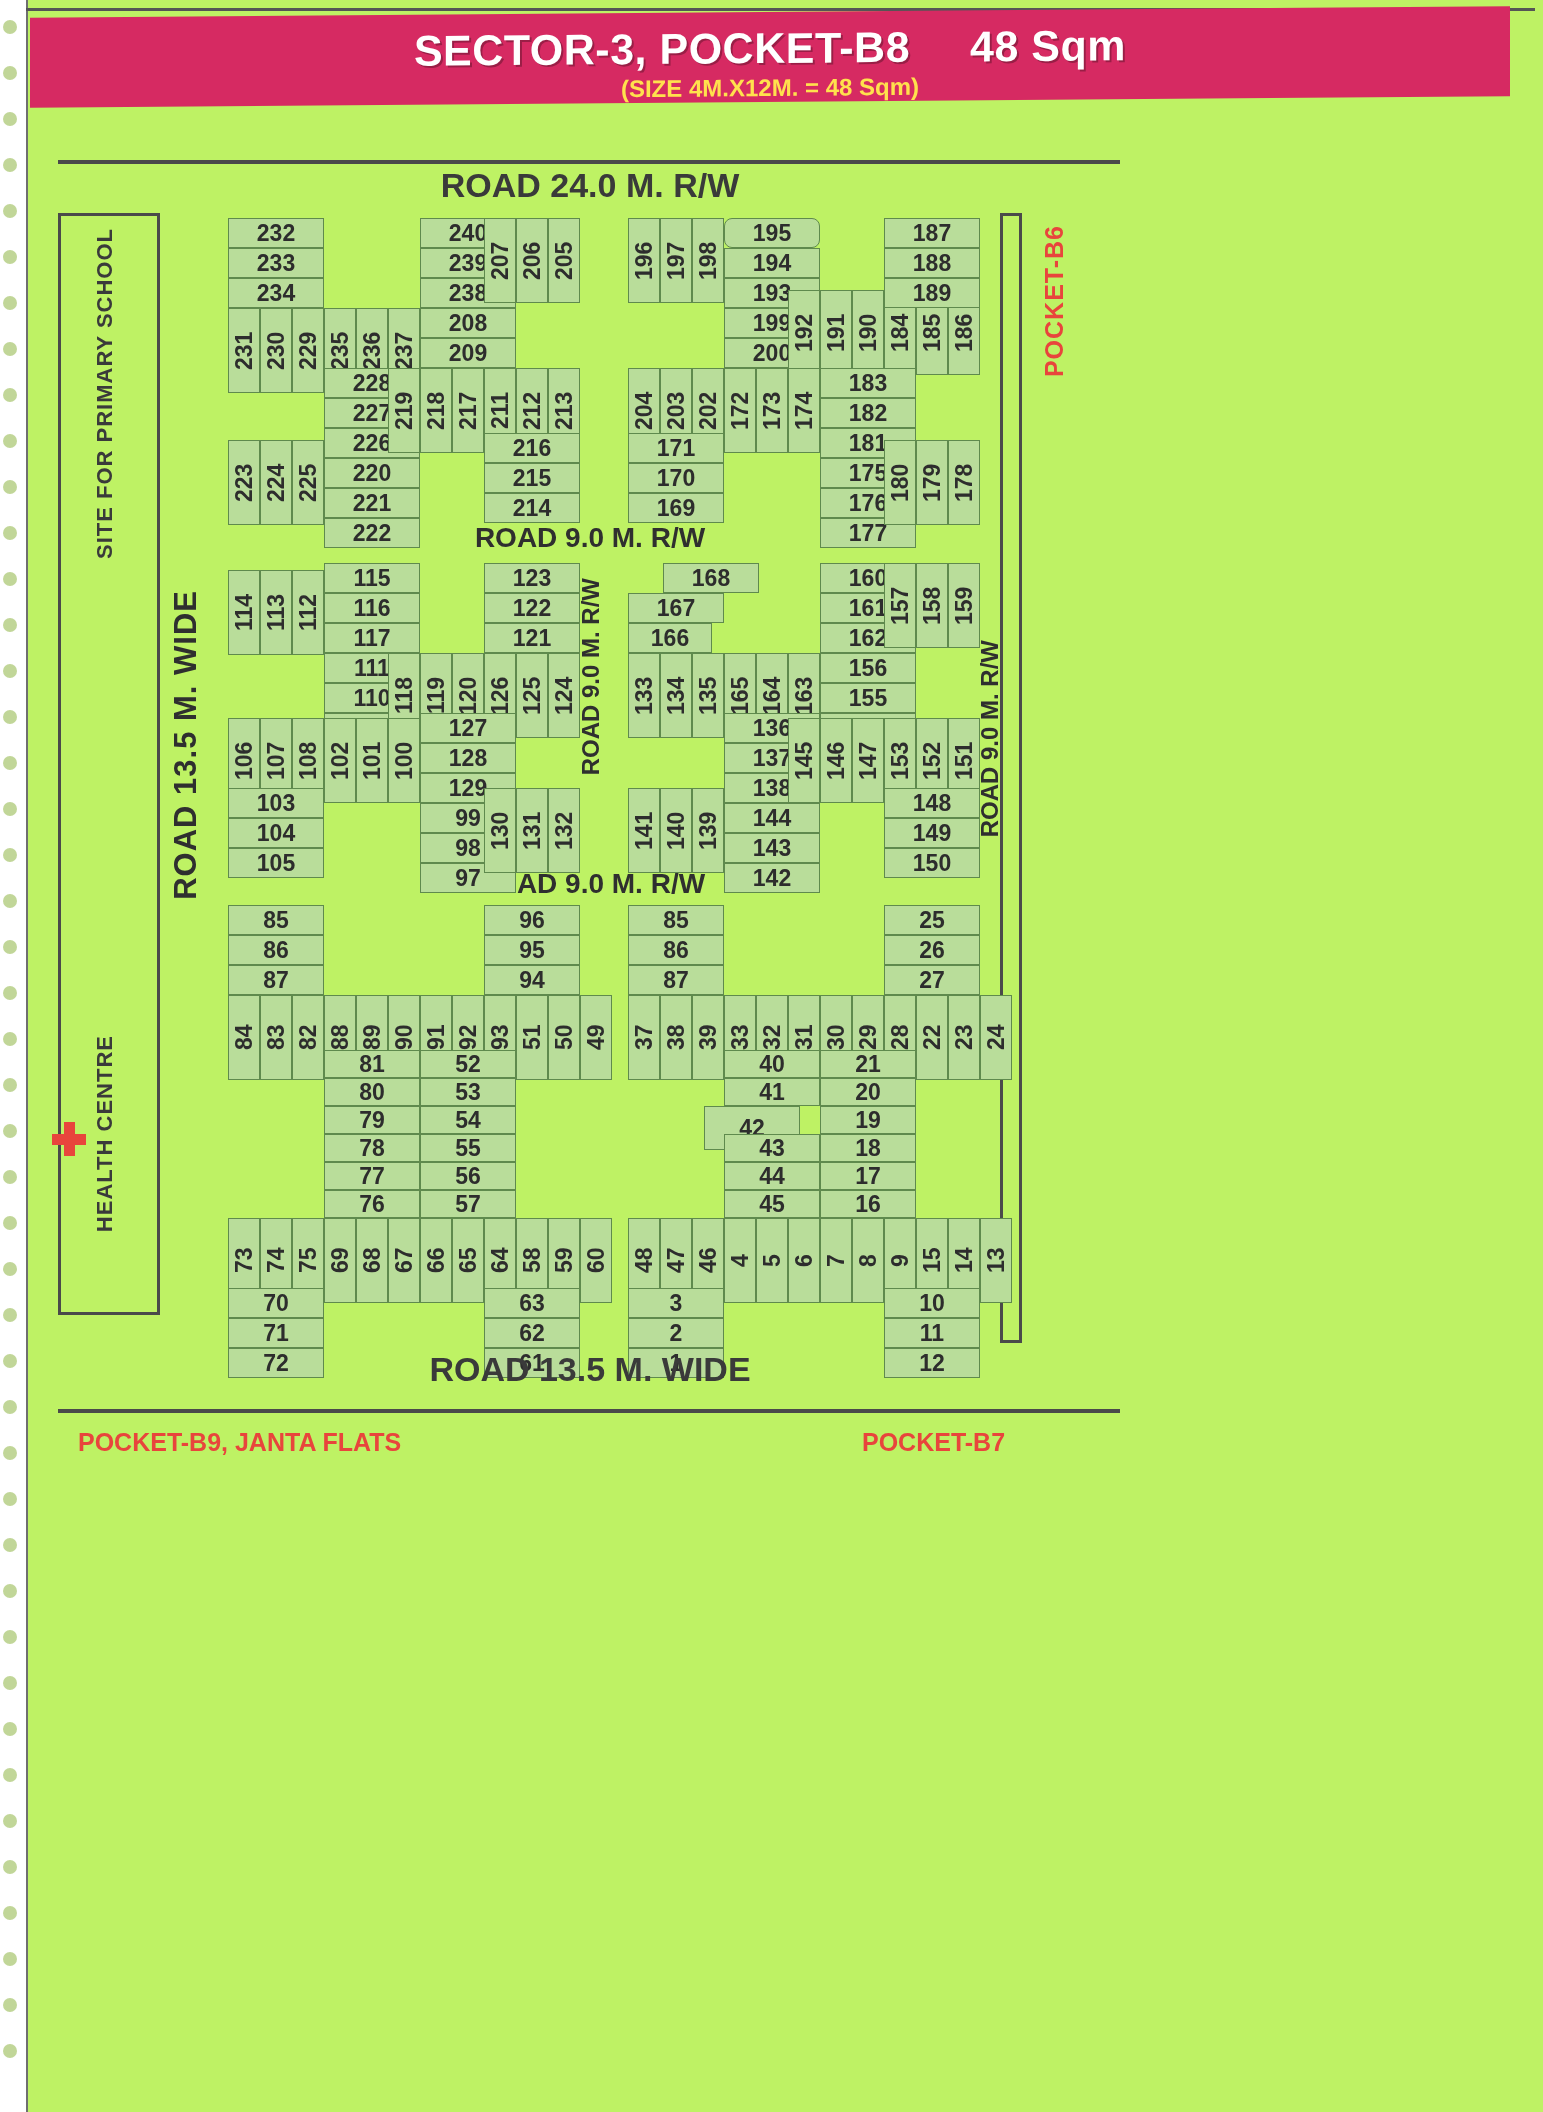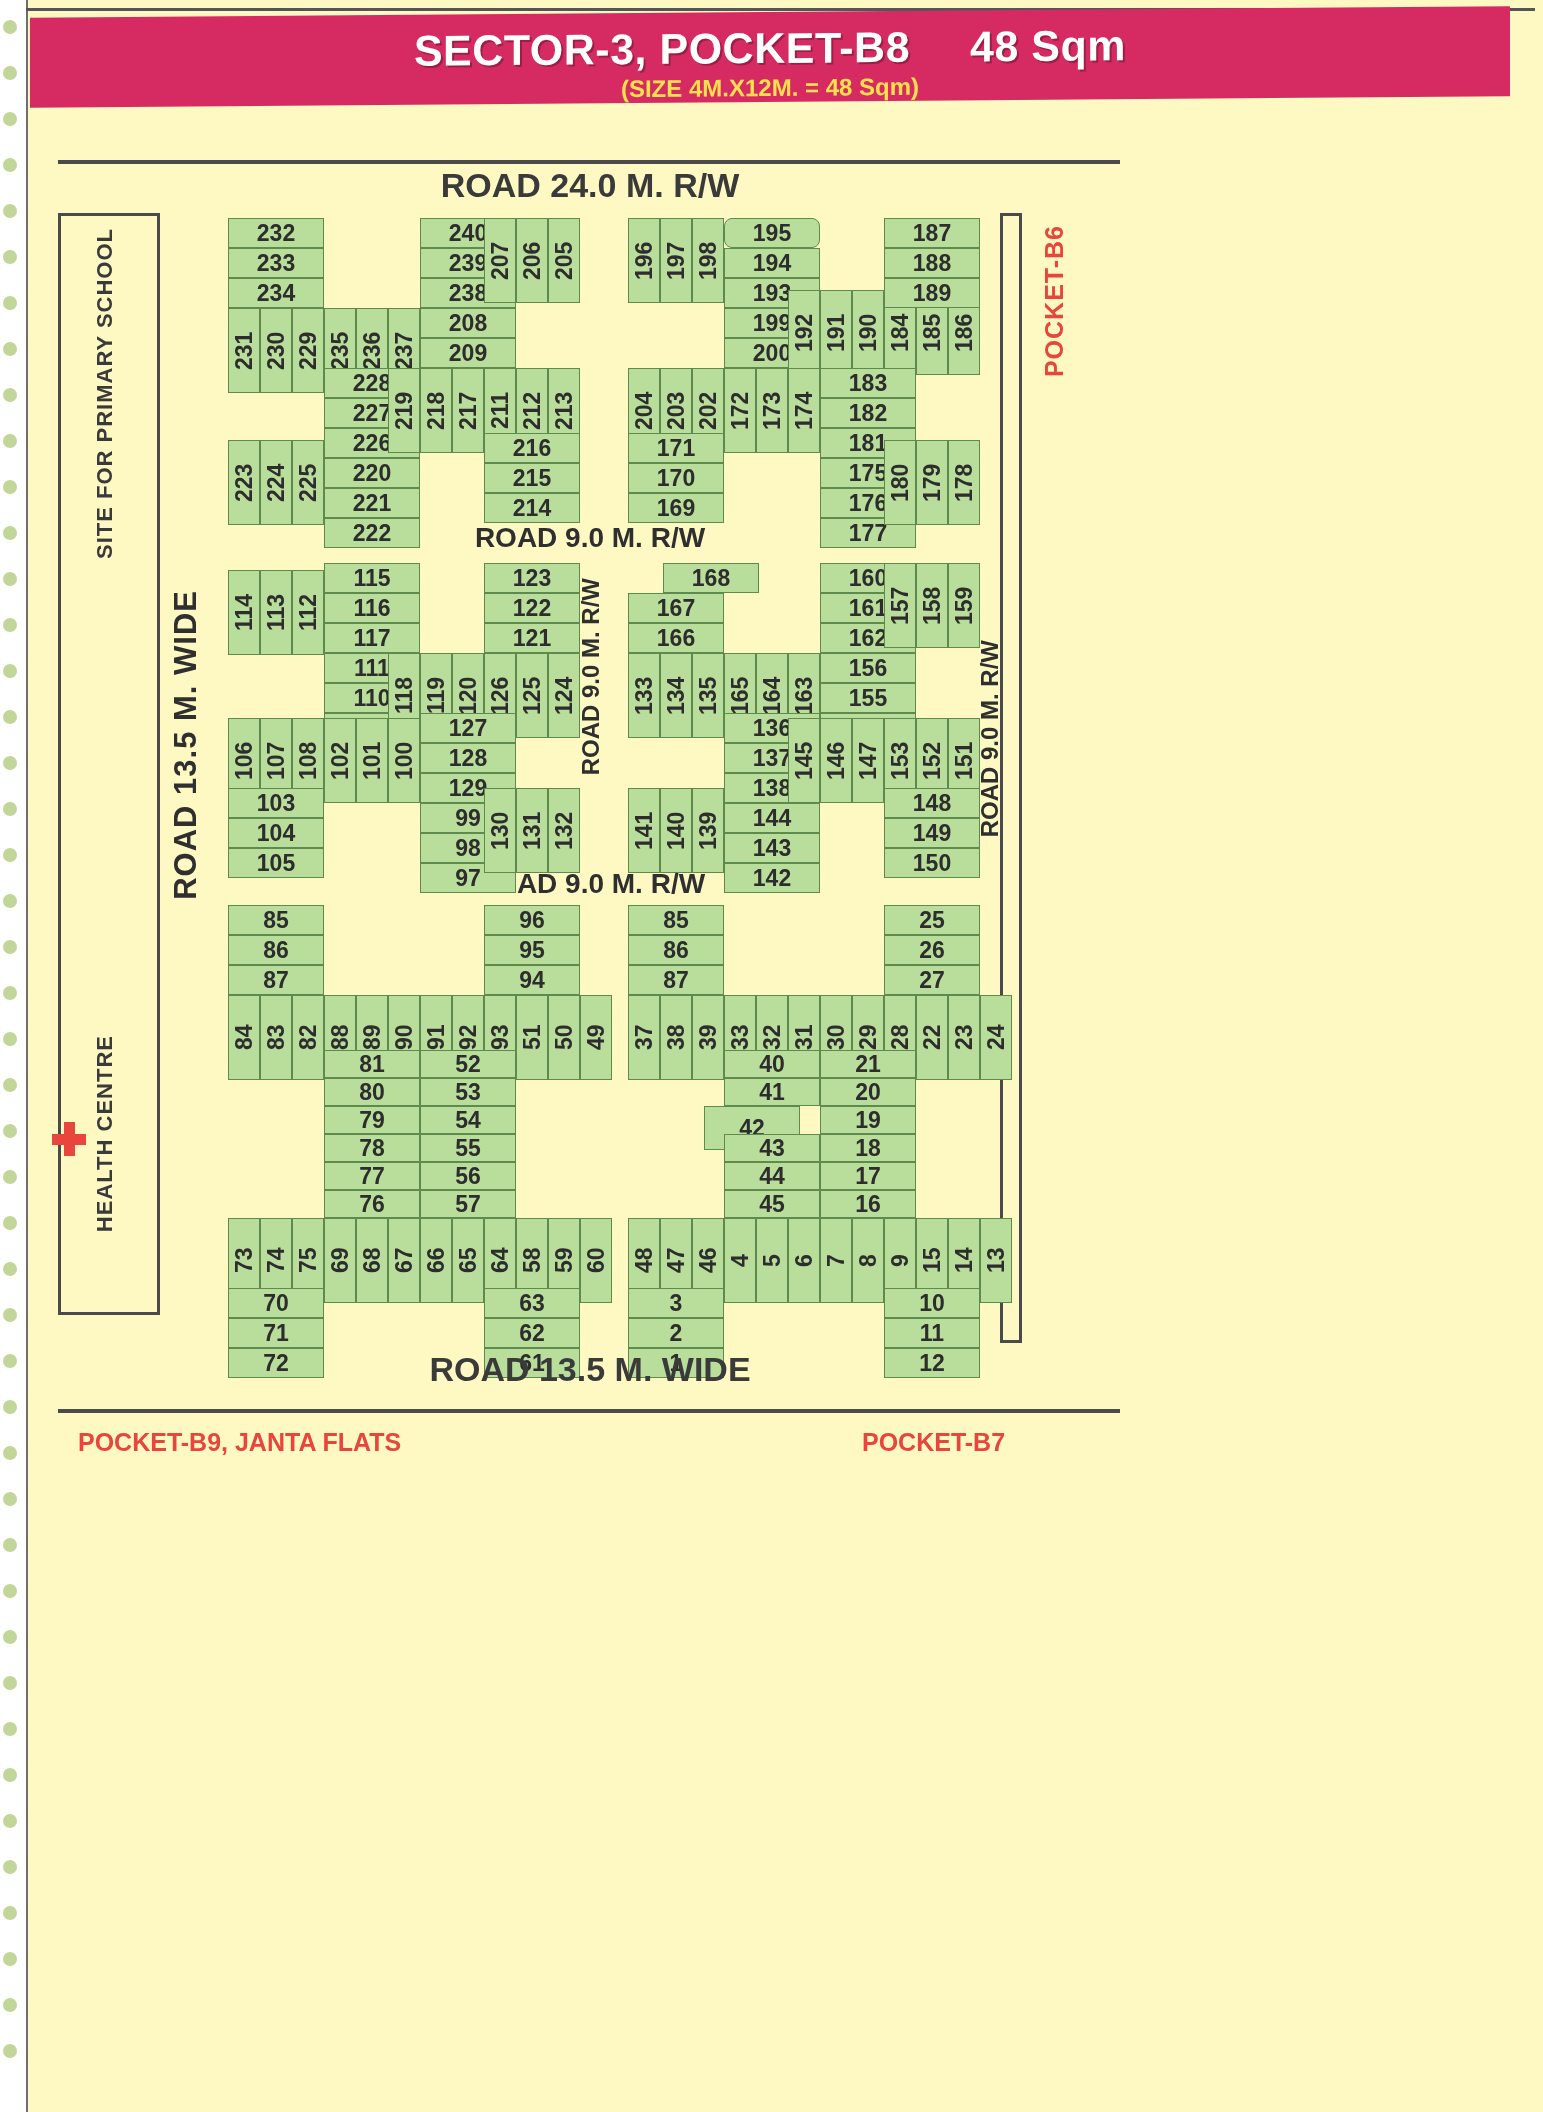--- a/index.html
+++ b/index.html
@@ -1,17 +1,17 @@
 <!DOCTYPE html>
 <html><head>
 <meta charset="utf-8">
 <style>
   html,body{margin:0;padding:0;background:#fff;}
   body{font-family:"Liberation Sans",sans-serif;}
-  .page{position:relative;width:1543px;height:2112px;background:#fef9c3;overflow:hidden;}
+  .page{position:relative;width:1543px;height:2112px;background:#bef264;overflow:hidden;}
 
   
   .edge-left{position:absolute;left:0;top:0;width:26px;height:2112px;background:#ffffff;border-right:2px solid #6f6f6f;}
   .edge-dots{position:absolute;left:0;top:0;width:22px;height:2112px;}
   .edge-dots i{position:absolute;left:3px;width:14px;height:14px;border-radius:50%;background:#bcd89a;opacity:.85;}
   .frame{position:absolute;left:26px;top:8px;width:1509px;height:2096px;border-top:3px solid #555;box-sizing:border-box;}
 
   
   .banner{position:absolute;left:30px;top:12px;width:1480px;height:90px;background:#d62a62;
           transform:skewY(-0.45deg);}
@@ -470,21 +470,21 @@
       </div>
       <div class="plot v" style="left:548px;top:788px;width:32px;height:85px;">
         <span>132</span>
       </div>
       <div class="plot h" style="left:628px;top:563px;width:96px;height:30px;margin-left:35px;">
         <span>168</span>
       </div>
       <div class="plot h" style="left:628px;top:593px;width:96px;height:30px;">
         <span>167</span>
       </div>
-      <div class="plot h" style="left:628px;top:623px;width:96px;height:30px;">
+      <div class="plot h" style="left:628px;top:623px;width:84px;height:30px;">
         <span>166</span>
       </div>
       <div class="plot v" style="left:628px;top:653px;width:32px;height:85px;">
         <span>133</span>
       </div>
       <div class="plot v" style="left:660px;top:653px;width:32px;height:85px;">
         <span>134</span>
       </div>
       <div class="plot v" style="left:692px;top:653px;width:32px;height:85px;">
         <span>135</span>

